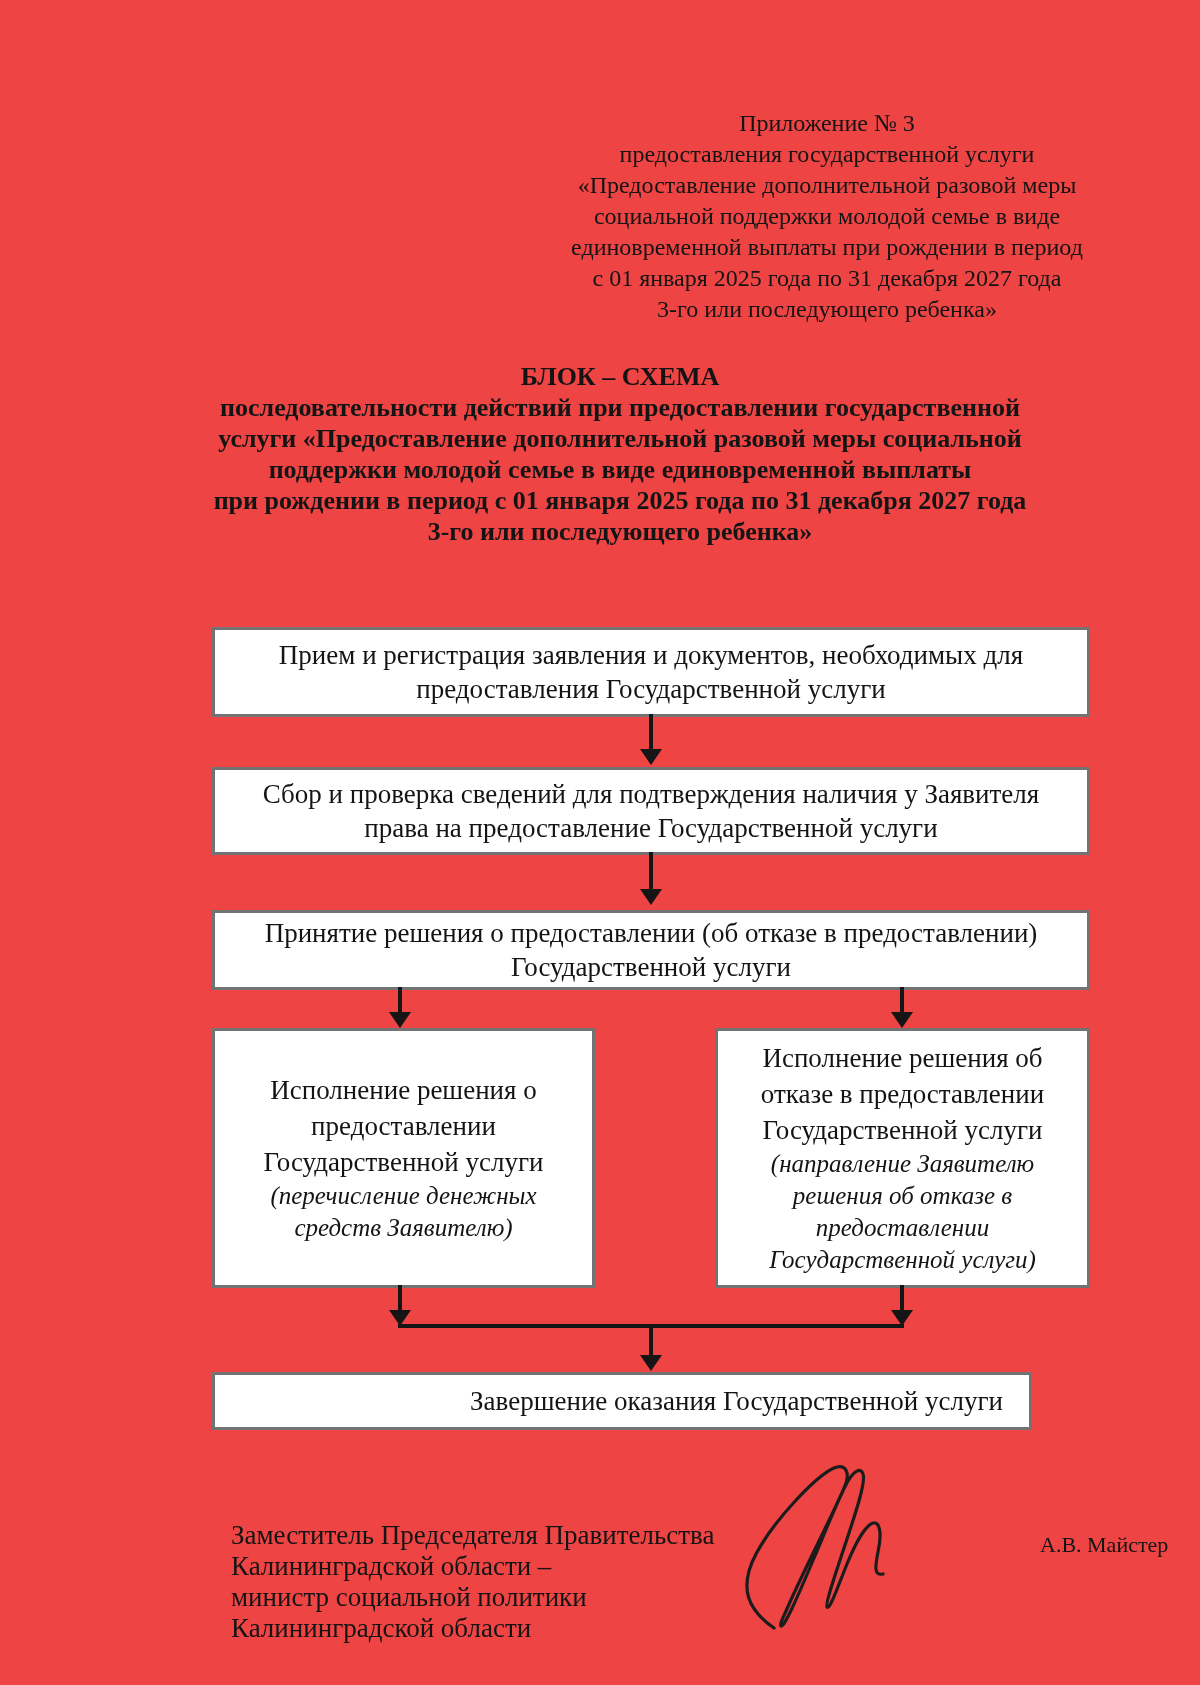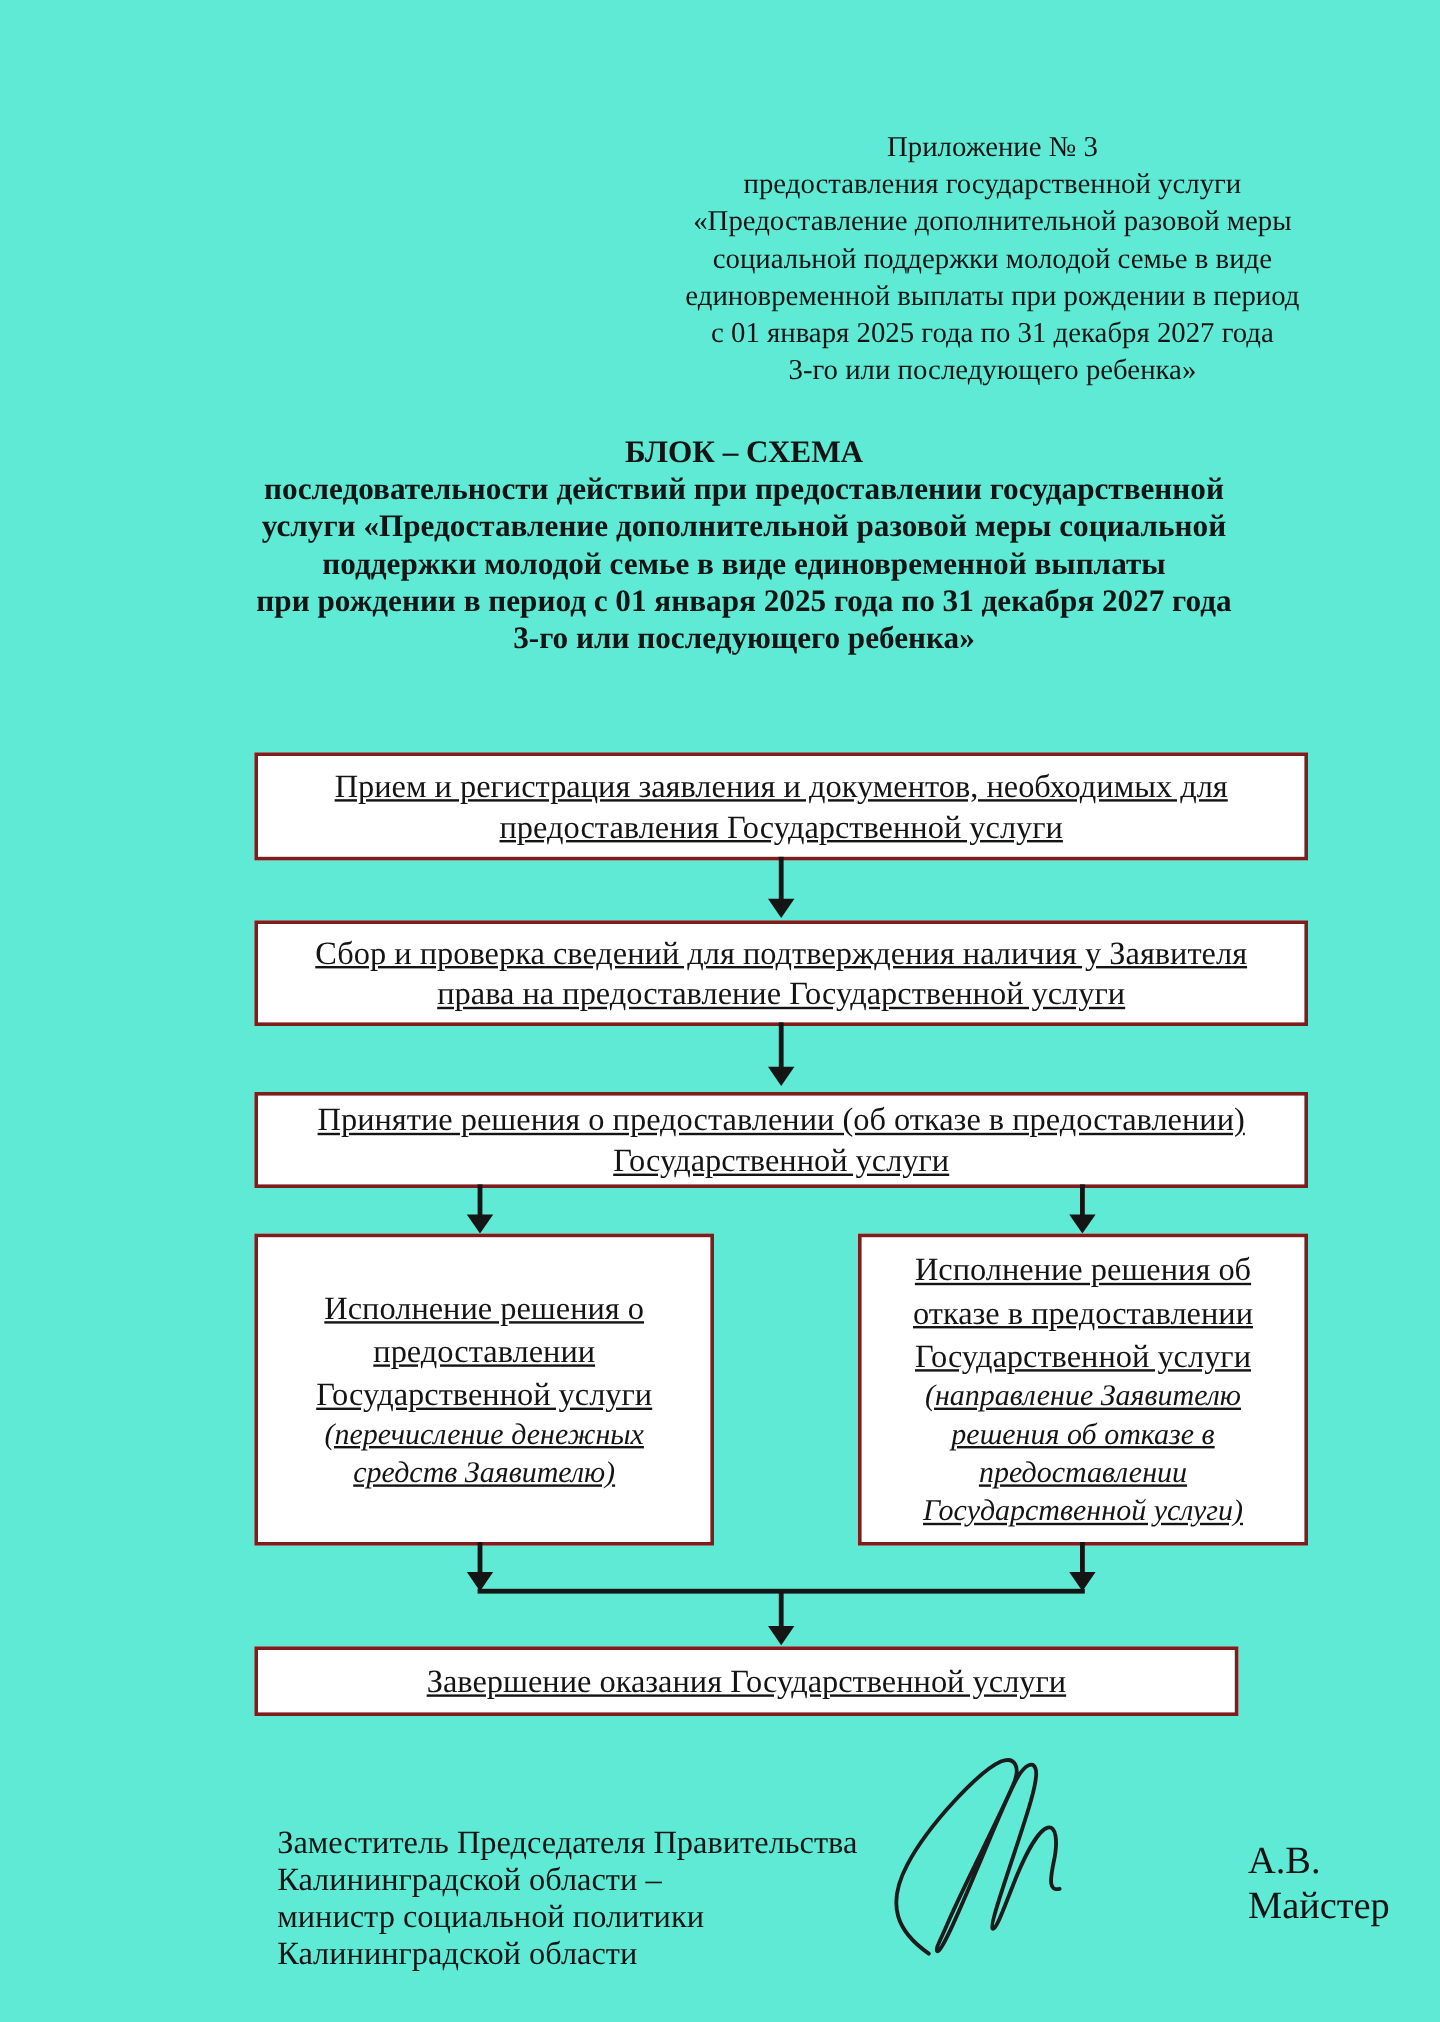--- a/index.html
+++ b/index.html
@@ -1,37 +1,36 @@
 <!DOCTYPE html>
 <html lang="ru"><head>
 <meta charset="utf-8">
 <style>
   html,body{margin:0;padding:0;background:#ffffff;}
   .page{
-    position:relative;width:1200px;height:1685px;background:#5eead4;
+    position:relative;width:1200px;height:1685px;background:#ef4444;
     font-family:"Liberation Serif","DejaVu Serif",serif;color:#141414;
     overflow:hidden;
   }
   
   .header{
     position:absolute;top:108px;left:560px;width:534px;
     text-align:center;font-size:24px;line-height:31px;
   }
   
   .doc-title{
     position:absolute;top:361px;left:120px;width:1000px;
     text-align:center;font-weight:700;font-size:26px;line-height:31px;
   }
   
   .fbox{
-    position:absolute;border:3px solid #7f1d1d;box-sizing:border-box;
-    display:flex;flex-direction:column;align-items:center;justify-content:center;
+    position:absolute;border:3px solid #737373;box-sizing:border-box;
+    display:flex;flex-direction:column;align-items:flex-end;justify-content:center;
     text-align:center;font-size:27px;line-height:34px;padding:4px 26px;
     background:#ffffff;
-    text-decoration:underline;
   }
   .box1{left:212px;top:627px;width:878px;height:90px;}
   .box2{left:212px;top:767px;width:878px;height:88px;}
   .box3{left:212px;top:910px;width:878px;height:80px;}
   .boxL{left:212px;top:1028px;width:383px;height:260px;padding:4px 12px;}
   .boxR{left:715px;top:1028px;width:375px;height:260px;padding:16px 8px;}
   .boxF{left:212px;top:1372px;width:820px;height:58px;}
   .boxL .main,.boxR .main{line-height:36px;}
   .note{font-style:italic;font-size:25px;line-height:32px;}
   
@@ -44,21 +43,21 @@
   .c2 {left:649px;top:852px;height:39px;}   .c2h{left:640px;top:889px;}
   .c3l{left:398px;top:987px;height:27px;}   .c3lh{left:389px;top:1012px;}
   .c3r{left:900px;top:987px;height:27px;}   .c3rh{left:891px;top:1012px;}
   .c4l{left:398px;top:1285px;height:27px;}  .c4lh{left:389px;top:1310px;}
   .c4r{left:900px;top:1285px;height:27px;}  .c4rh{left:891px;top:1310px;}
   .c5 {left:398px;top:1324px;width:506px;}
   .c6 {left:649px;top:1326px;height:32px;}  .c6h{left:640px;top:1355px;}
   
   .sig-block{position:absolute;left:183px;top:1520px;font-size:27px;line-height:31px;margin-left:48px;}
   .sig-svg{position:absolute;left:728px;top:1448px;}
-  .sig-name{position:absolute;left:1040px;top:1532px;font-size:32px;}
+  .sig-name{position:absolute;left:1040px;top:1532px;font-size:22px;}
 </style>
 </head>
 <body>
 
 <div class="page">
 
   <div class="header">
     <div>Приложение № 3</div>
     <div>предоставления государственной услуги</div>
     <div>«Предоставление дополнительной разовой меры</div>

